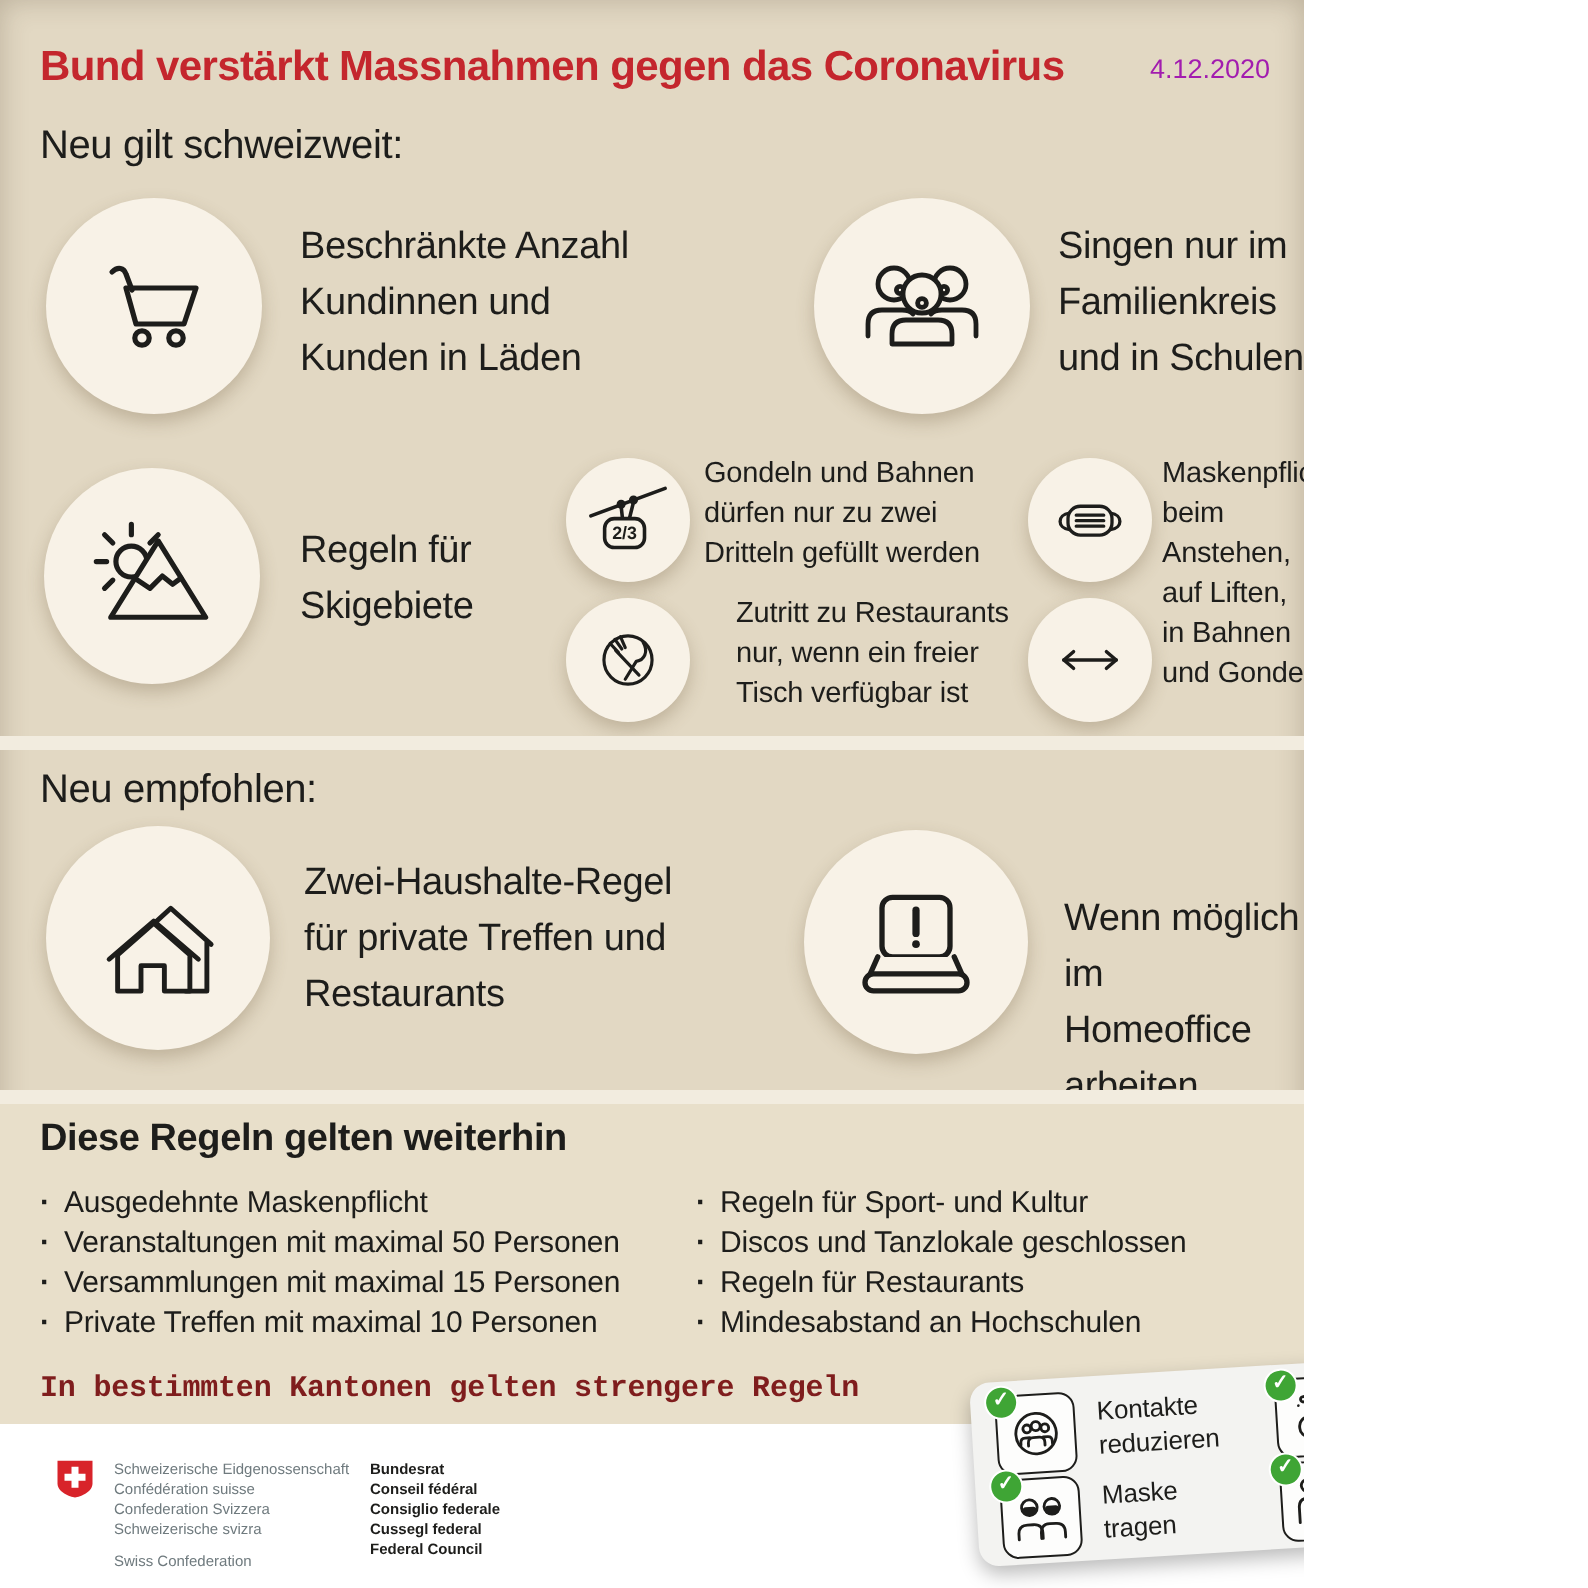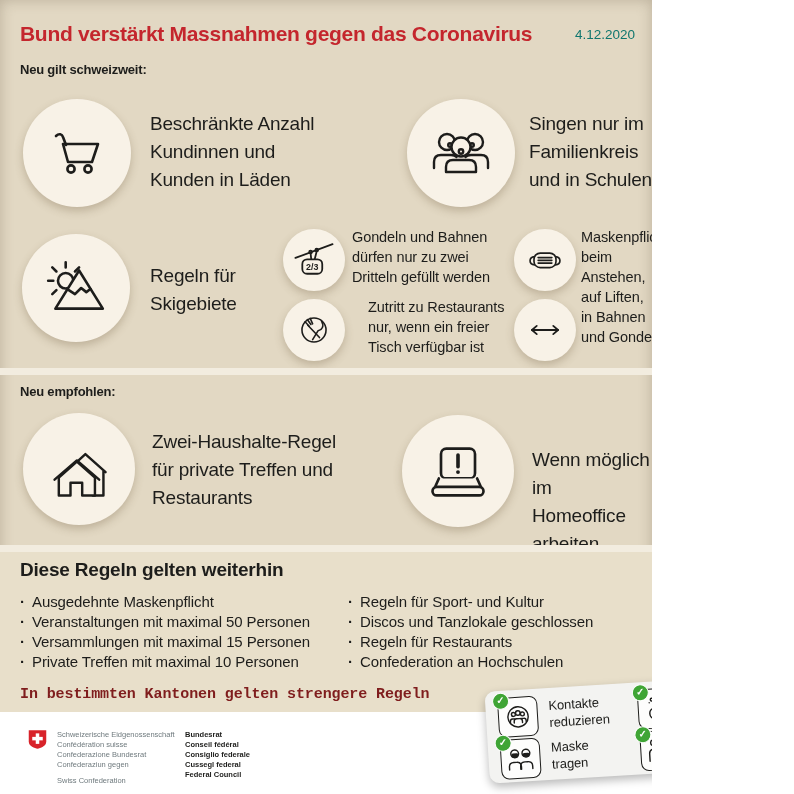--- a/index.html
+++ b/index.html
@@ -2,22 +2,22 @@
 <html><head>
 <meta charset="utf-8">
 <style>
   html,body{margin:0;padding:0;}
   body{font-family:"Liberation Sans",sans-serif;color:#1d1d1b;}
   #poster{position:relative;width:652px;height:794px;background:#e2d8c3;overflow:hidden;
           box-shadow:inset 0 0 14px rgba(70,55,35,.25);}
   .abs{position:absolute;}
   .prelines{white-space:pre-line;}
   .title{font-size:21px;font-weight:bold;color:#c4262d;letter-spacing:-0.3px;}
-  .date{font-size:13.5px;color:#0f766e;}
-  .h-section{font-size:13px;font-weight:bold;letter-spacing:-0.2px;text-align:right;}
+  .date{font-size:13.5px;color:#a21caf;}
+  .h-section{font-size:20px;font-weight:normal;letter-spacing:-0.2px;text-align:right;}
   .h-section2{font-size:19px;font-weight:bold;letter-spacing:-0.2px;}
   .txt-lg{font-size:19px;line-height:28px;letter-spacing:-0.2px;}
   .txt-sm{font-size:14.5px;line-height:20px;letter-spacing:-0.1px;}
   .circle{background:#f8f2e7;border-radius:50%;display:flex;align-items:center;justify-content:center;
           box-shadow:0 4px 9px rgba(110,90,60,.30);}
   .circle-lg{width:108px;height:108px;}
   .circle-xl{width:112px;height:112px;}
   .circle-sm{width:62px;height:62px;}
   .divider{left:0;width:794px;height:7px;background:#f2ecdf;}
   .band-low{left:0;top:552px;width:794px;height:160px;background:#e8dfca;}
@@ -187,36 +187,36 @@
   <div class="abs" style="left:20px;top:592px;">
     <div class="bullet">Ausgedehnte Maskenpflicht</div>
     <div class="bullet">Veranstaltungen mit maximal 50 Personen</div>
     <div class="bullet">Versammlungen mit maximal 15 Personen</div>
     <div class="bullet">Private Treffen mit maximal 10 Personen</div>
   </div>
   <div class="abs" style="left:348px;top:592px;">
     <div class="bullet">Regeln für Sport- und Kultur</div>
     <div class="bullet">Discos und Tanzlokale geschlossen</div>
     <div class="bullet">Regeln für Restaurants</div>
-    <div class="bullet">Confederation an Hochschulen</div>
+    <div class="bullet">Mindesabstand an Hochschulen</div>
   </div>
 
   <div class="abs note" style="left:20px;top:686px;">In bestimmten Kantonen gelten strengere Regeln</div>
 
   <div class="abs footer">
     <svg class="abs" style="left:27px;top:17px;" width="21" height="21" viewBox="0 0 24 24">
       <path d="M2 1.5 h20 v13 c0 5 -7 7.5 -10 8 c-3 -0.5 -10 -3 -10 -8 Z" fill="#d8232a"></path>
       <rect x="10" y="5" width="4" height="12" fill="#ffffff"></rect>
       <rect x="6" y="9" width="12" height="4" fill="#ffffff"></rect>
     </svg>
     <div class="abs f-gray" style="left:57px;top:18px;">
       <div>Schweizerische Eidgenossenschaft</div>
       <div>Confédération suisse</div>
-      <div>Confederazione Bundesrat</div>
-      <div>Confederaziun gegen</div>
+      <div>Confederation Svizzera</div>
+      <div>Schweizerische svizra</div>
     </div>
     <div class="abs f-gray" style="left:57px;top:64px;">Swiss Confederation</div>
     <div class="abs f-black" style="left:185px;top:18px;">
       <div>Bundesrat</div>
       <div>Conseil fédéral</div>
       <div>Consiglio federale</div>
       <div>Cussegl federal</div>
       <div>Federal Council</div>
     </div>
   </div>

